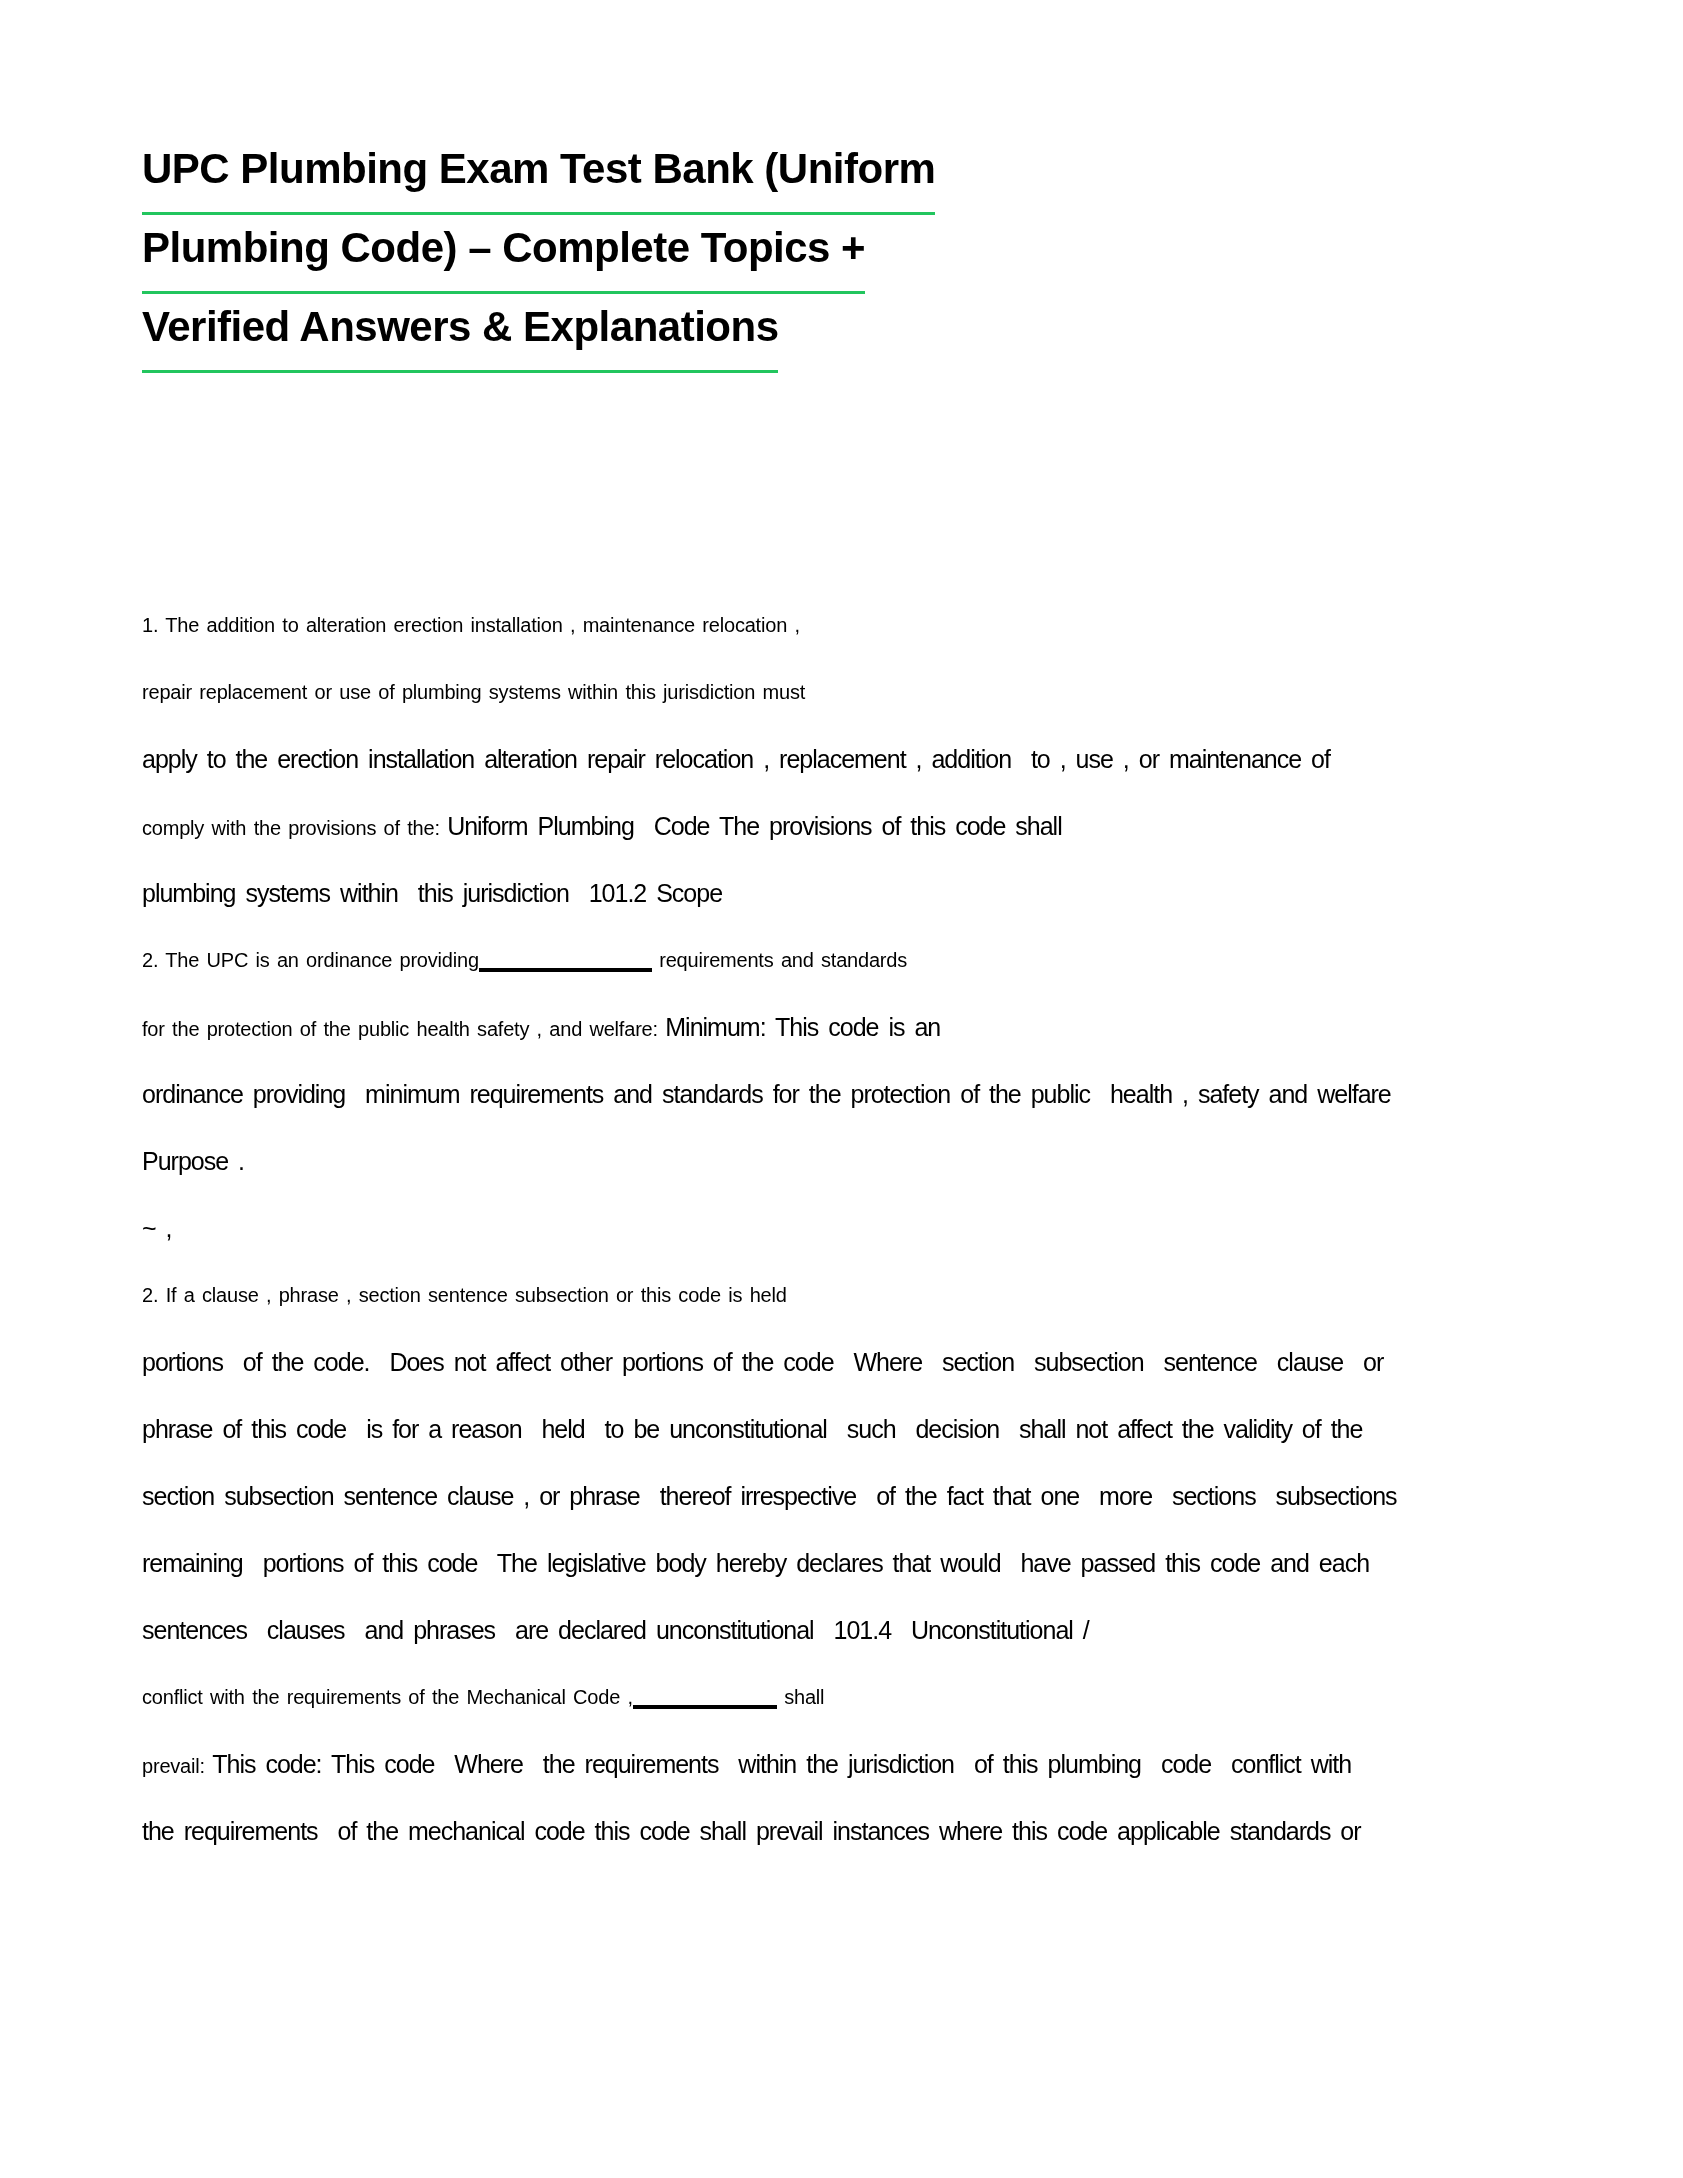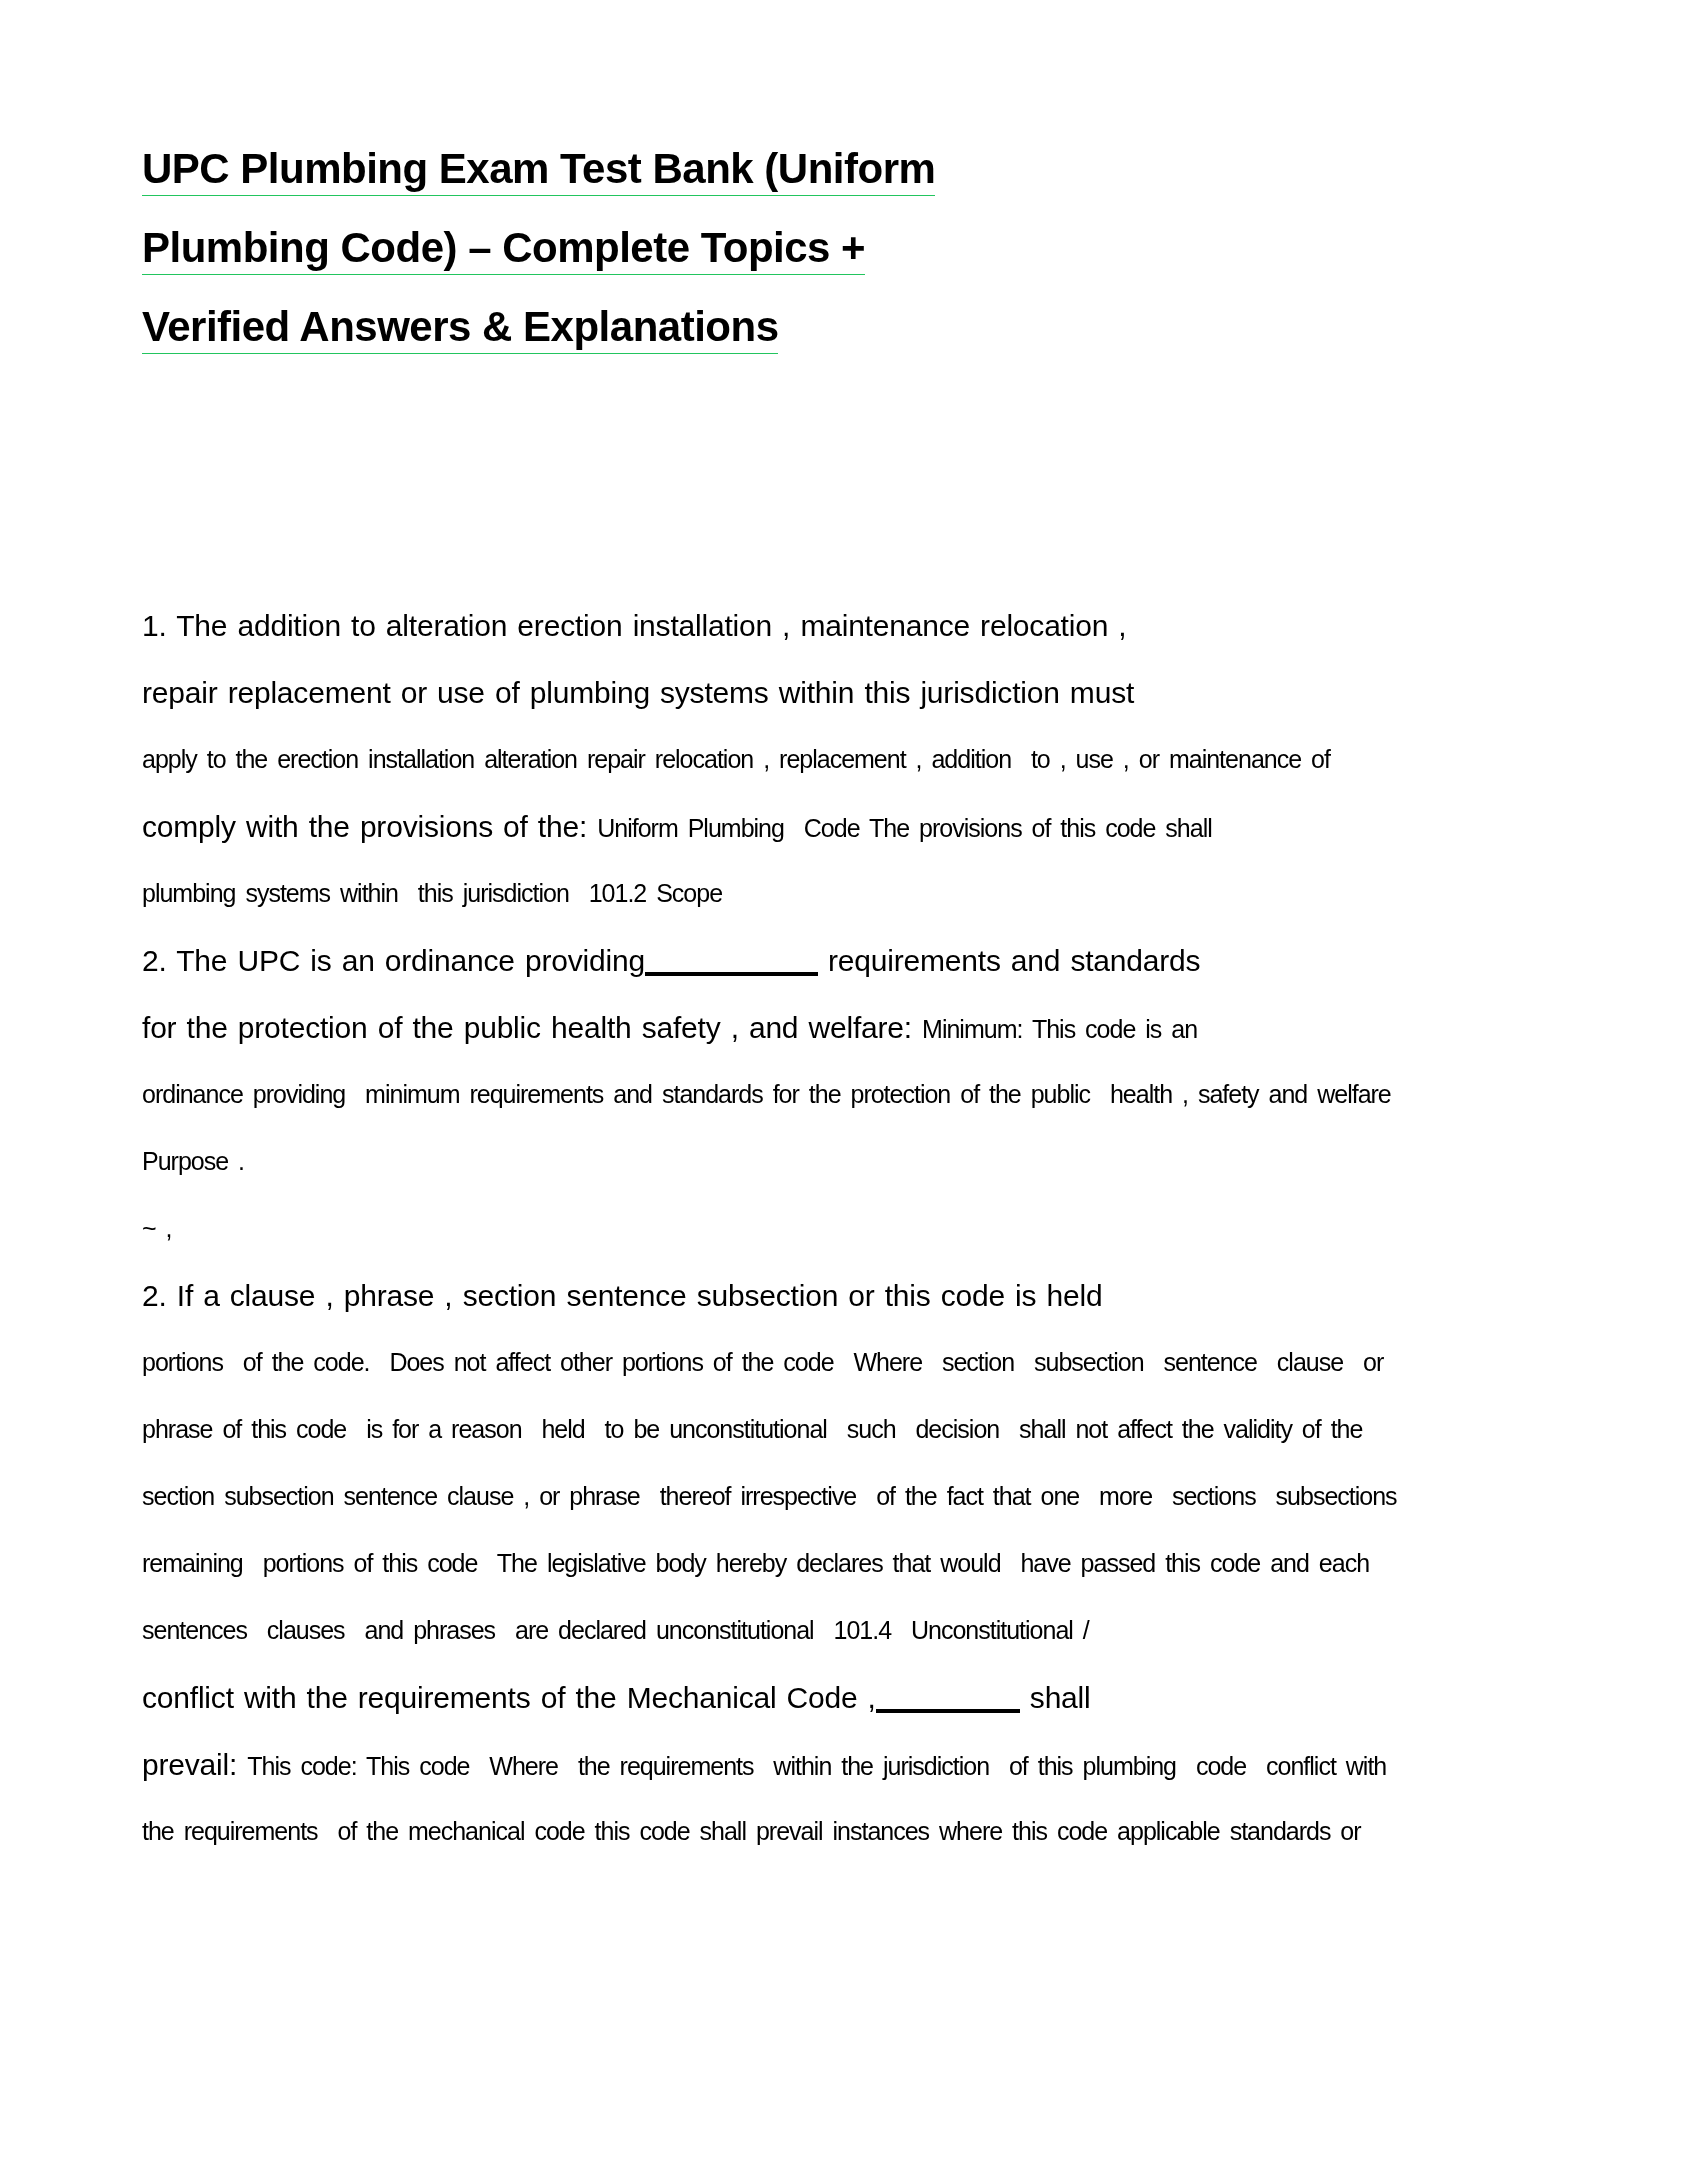--- a/index.html
+++ b/index.html
@@ -27,33 +27,33 @@
   }
   .title-line {
     height: 79px;
     white-space: pre;
   }
   .title-text {
     font-weight: bold;
     font-size: 42px;
     line-height: 48px;
     letter-spacing: -0.5px;
-    border-bottom: 1px solid #22c55e;
-    padding-bottom: 3px;
+    border-bottom: 3px solid #22c55e;
+    padding-bottom: 20px;
   }
   .body-block {
     margin-top: 210px;
   }
   .line {
     height: 67px;
     line-height: 67px;
     white-space: pre;
   }
   .q {
-    font-size: 30px;
+    font-size: 20px;
     letter-spacing: -0.2px;
     word-spacing: 2px;
   }
   .a {
     font-size: 25px;
     letter-spacing: -1px;
     word-spacing: 4px;
   }
   .blank {
     display: inline-block;

